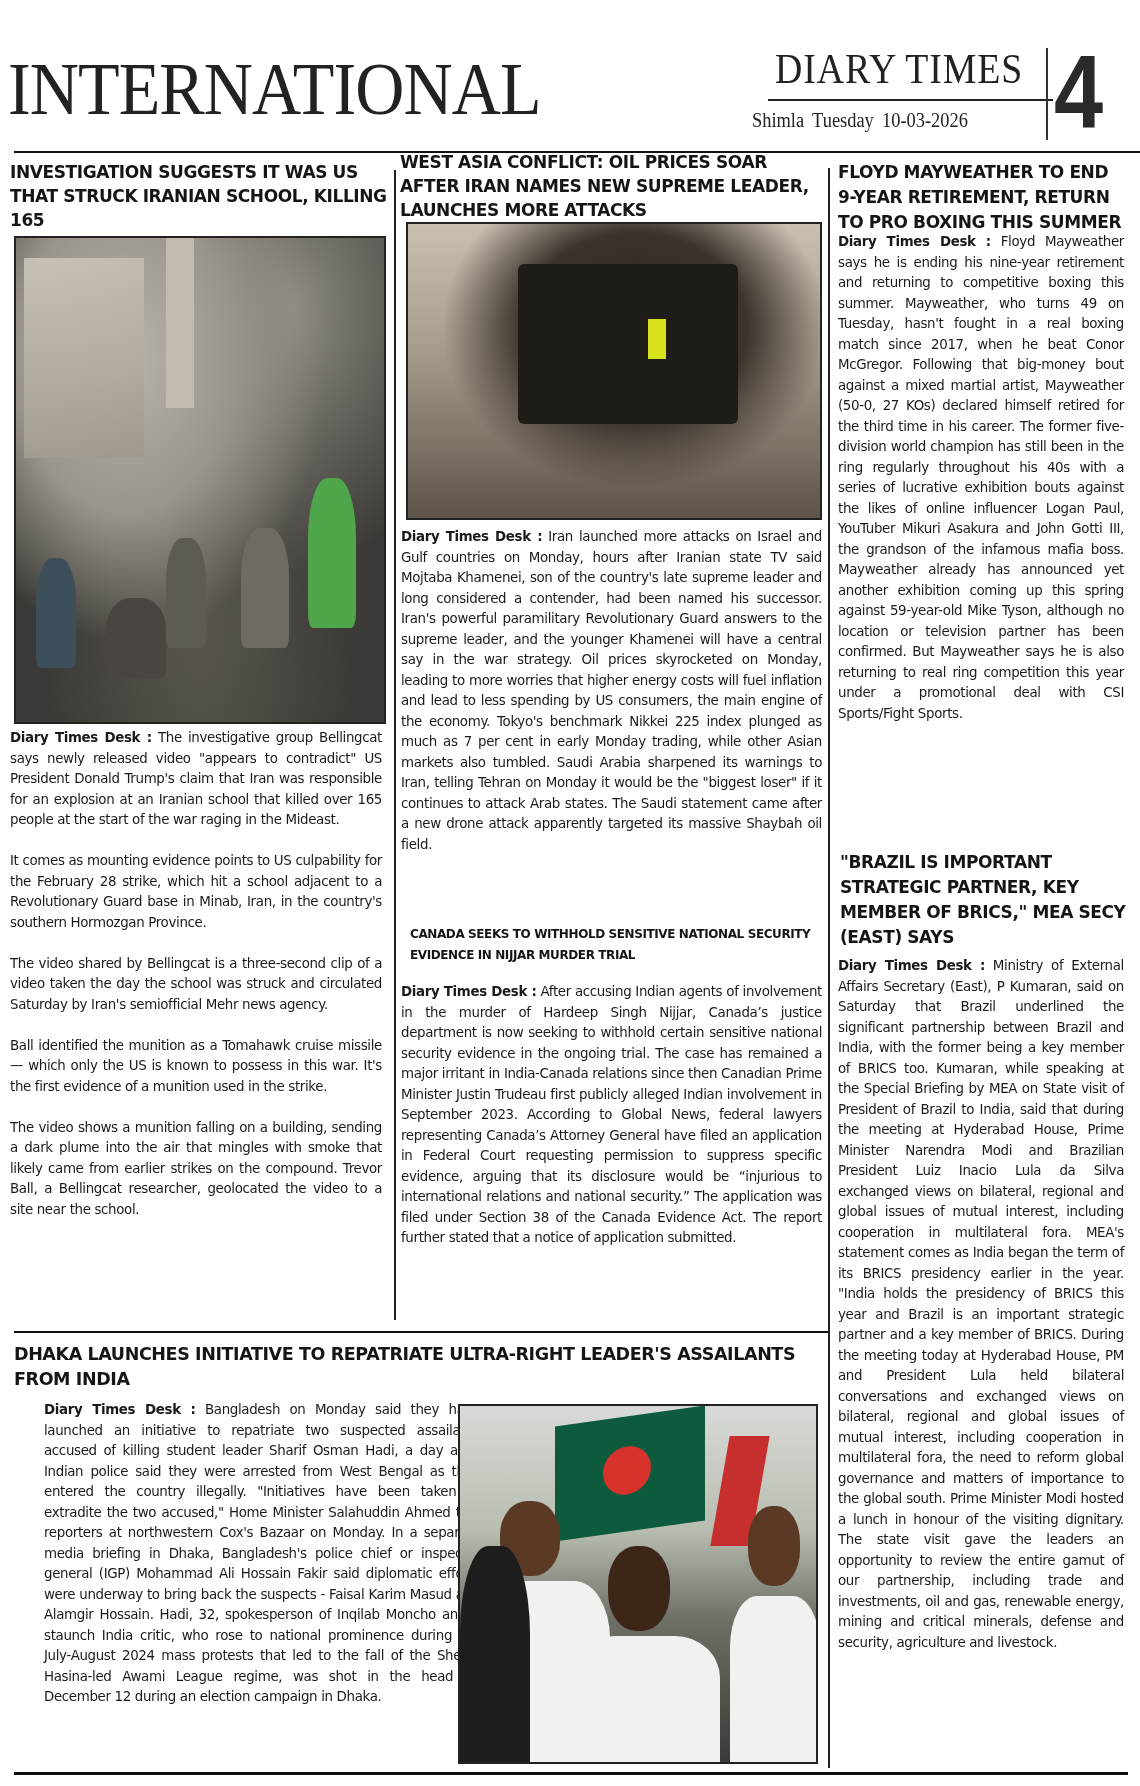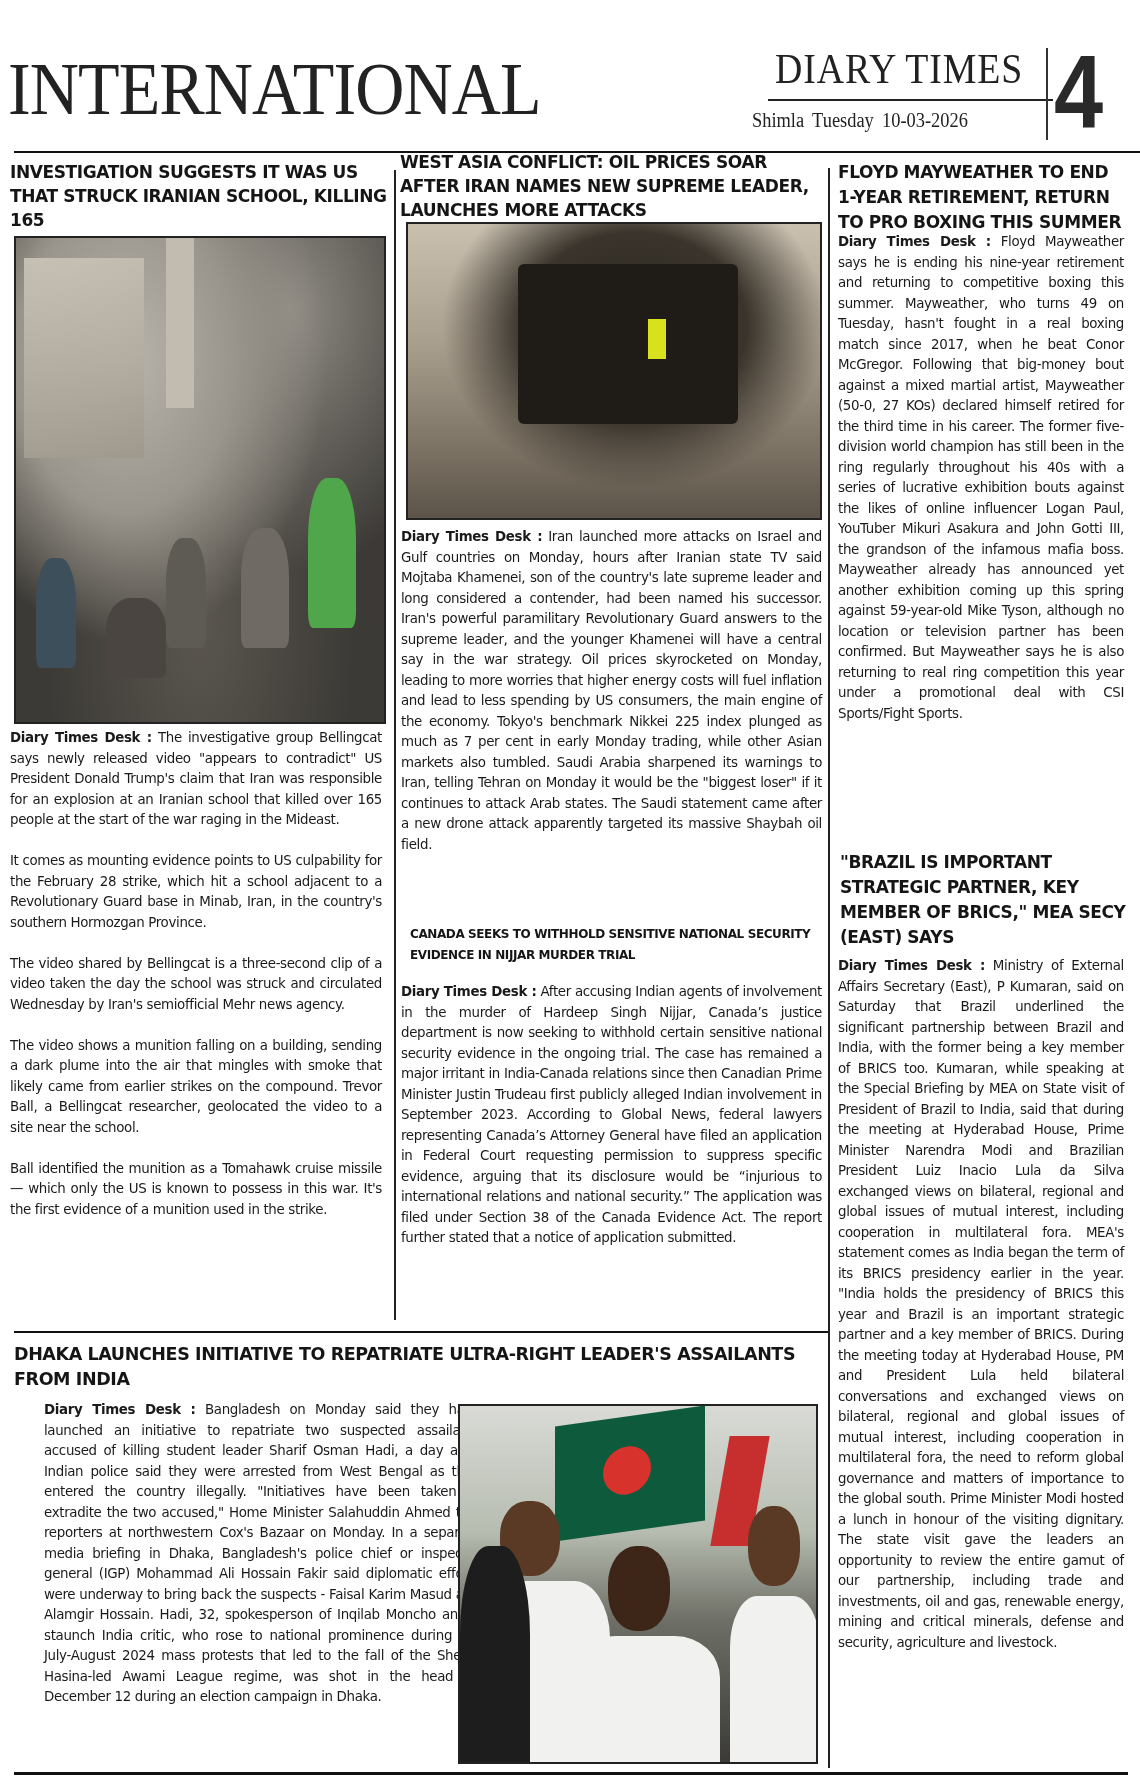--- a/index.html
+++ b/index.html
@@ -79,23 +79,23 @@
     <div class="pillar"></div>
     <div class="person" style="left:150px; top:300px; width:40px; height:110px; background:#5e5a54;"></div>
     <div class="person" style="left:225px; top:290px; width:48px; height:120px; background:#6f6b64;"></div>
     <div class="person" style="left:292px; top:240px; width:48px; height:150px; background:#4fa64b;"></div>
     <div class="person" style="left:20px; top:320px; width:40px; height:110px; background:#3d4f5a;"></div>
     <div class="person" style="left:90px; top:360px; width:60px; height:80px; background:#4a4540;"></div>
   </div>
   <div class="body-text" style="left:10px; top:728px; width:372px;">
     <p><span class="desk">Diary Times Desk :</span> <span>The investigative group Bellingcat says newly released video "appears to contradict" US President Donald Trump's claim that Iran was responsible for an explosion at an Iranian school that killed over 165 people at the start of the war raging in the Mideast.</span></p>
     <p>It comes as mounting evidence points to US culpability for the February 28 strike, which hit a school adjacent to a Revolutionary Guard base in Minab, Iran, in the country's southern Hormozgan Province.</p>
-    <p>The video shared by Bellingcat is a three-second clip of a video taken the day the school was struck and circulated Wednesday by Iran's semiofficial Mehr news agency.</p>
+    <p>The video shared by Bellingcat is a three-second clip of a video taken the day the school was struck and circulated Saturday by Iran's semiofficial Mehr news agency.</p>
+    <p>Ball identified the munition as a Tomahawk cruise missile — which only the US is known to possess in this war. It's the first evidence of a munition used in the strike.</p>
     <p>The video shows a munition falling on a building, sending a dark plume into the air that mingles with smoke that likely came from earlier strikes on the compound. Trevor Ball, a Bellingcat researcher, geolocated the video to a site near the school.</p>
-    <p>Ball identified the munition as a Tomahawk cruise missile — which only the US is known to possess in this war. It's the first evidence of a munition used in the strike.</p>
   </div>
 </article>
 
 <article>
   <h2 class="headline" style="left:400px; top:150px; width:428px; font-size:17px; line-height:24px;">WEST ASIA CONFLICT: OIL PRICES SOAR AFTER IRAN NAMES NEW SUPREME LEADER, LAUNCHES MORE ATTACKS</h2>
   <div class="photo photo-building">
     <div class="hole"></div>
     <div class="worker"></div>
   </div>
   <div class="body-text" style="left:401px; top:527px; width:421px;">
@@ -104,21 +104,21 @@
 </article>
 
 <article>
   <h2 class="headline" style="left:410px; top:924px; width:410px; font-size:12px; line-height:21px;">CANADA SEEKS TO WITHHOLD SENSITIVE NATIONAL SECURITY EVIDENCE IN NIJJAR MURDER TRIAL</h2>
   <div class="body-text" style="left:401px; top:982px; width:421px;">
     <p><span class="desk">Diary Times Desk :</span> <span>After accusing Indian agents of involvement in the murder of Hardeep Singh Nijjar, Canada’s justice department is now seeking to withhold certain sensitive national security evidence in the ongoing trial. The case has remained a major irritant in India-Canada relations since then Canadian Prime Minister Justin Trudeau first publicly alleged Indian involvement in September 2023. According to Global News, federal lawyers representing Canada’s Attorney General have filed an application in Federal Court requesting permission to suppress specific evidence, arguing that its disclosure would be “injurious to international relations and national security.” The application was filed under Section 38 of the Canada Evidence Act. The report further stated that a notice of application submitted.</span></p>
   </div>
 </article>
 
 <article>
-  <h2 class="headline" style="left:838px; top:160px; width:292px; font-size:17px; line-height:25px;">FLOYD MAYWEATHER TO END 1-YEAR RETIREMENT, RETURN TO PRO BOXING THIS SUMMER</h2>
+  <h2 class="headline" style="left:838px; top:160px; width:292px; font-size:17px; line-height:25px;">FLOYD MAYWEATHER TO END 9-YEAR RETIREMENT, RETURN TO PRO BOXING THIS SUMMER</h2>
   <div class="body-text" style="left:838px; top:232px; width:286px;">
     <p><span class="desk">Diary Times Desk :</span> <span>Floyd Mayweather says he is ending his nine-year retirement and returning to competitive boxing this summer. Mayweather, who turns 49 on Tuesday, hasn't fought in a real boxing match since 2017, when he beat Conor McGregor. Following that big-money bout against a mixed martial artist, Mayweather (50-0, 27 KOs) declared himself retired for the third time in his career. The former five-division world champion has still been in the ring regularly throughout his 40s with a series of lucrative exhibition bouts against the likes of online influencer Logan Paul, YouTuber Mikuri Asakura and John Gotti III, the grandson of the infamous mafia boss. Mayweather already has announced yet another exhibition coming up this spring against 59-year-old Mike Tyson, although no location or television partner has been confirmed. But Mayweather says he is also returning to real ring competition this year under a promotional deal with CSI Sports/Fight Sports.</span></p>
   </div>
 </article>
 
 <article>
   <h2 class="headline" style="left:840px; top:850px; width:290px; font-size:17px; line-height:25px;">"BRAZIL IS IMPORTANT STRATEGIC PARTNER, KEY MEMBER OF BRICS," MEA SECY (EAST) SAYS</h2>
   <div class="body-text" style="left:838px; top:956px; width:286px;">
     <p><span class="desk">Diary Times Desk :</span> <span>Ministry of External Affairs Secretary (East), P Kumaran, said on Saturday that Brazil underlined the significant partnership between Brazil and India, with the former being a key member of BRICS too. Kumaran, while speaking at the Special Briefing by MEA on State visit of President of Brazil to India, said that during the meeting at Hyderabad House, Prime Minister Narendra Modi and Brazilian President Luiz Inacio Lula da Silva exchanged views on bilateral, regional and global issues of mutual interest, including cooperation in multilateral fora. MEA's statement comes as India began the term of its BRICS presidency earlier in the year. "India holds the presidency of BRICS this year and Brazil is an important strategic partner and a key member of BRICS. During the meeting today at Hyderabad House, PM and President Lula held bilateral conversations and exchanged views on bilateral, regional and global issues of mutual interest, including cooperation in multilateral fora, the need to reform global governance and matters of importance to the global south. Prime Minister Modi hosted a lunch in honour of the visiting dignitary. The state visit gave the leaders an opportunity to review the entire gamut of our partnership, including trade and investments, oil and gas, renewable energy, mining and critical minerals, defense and security, agriculture and livestock.</span></p>
   </div>

